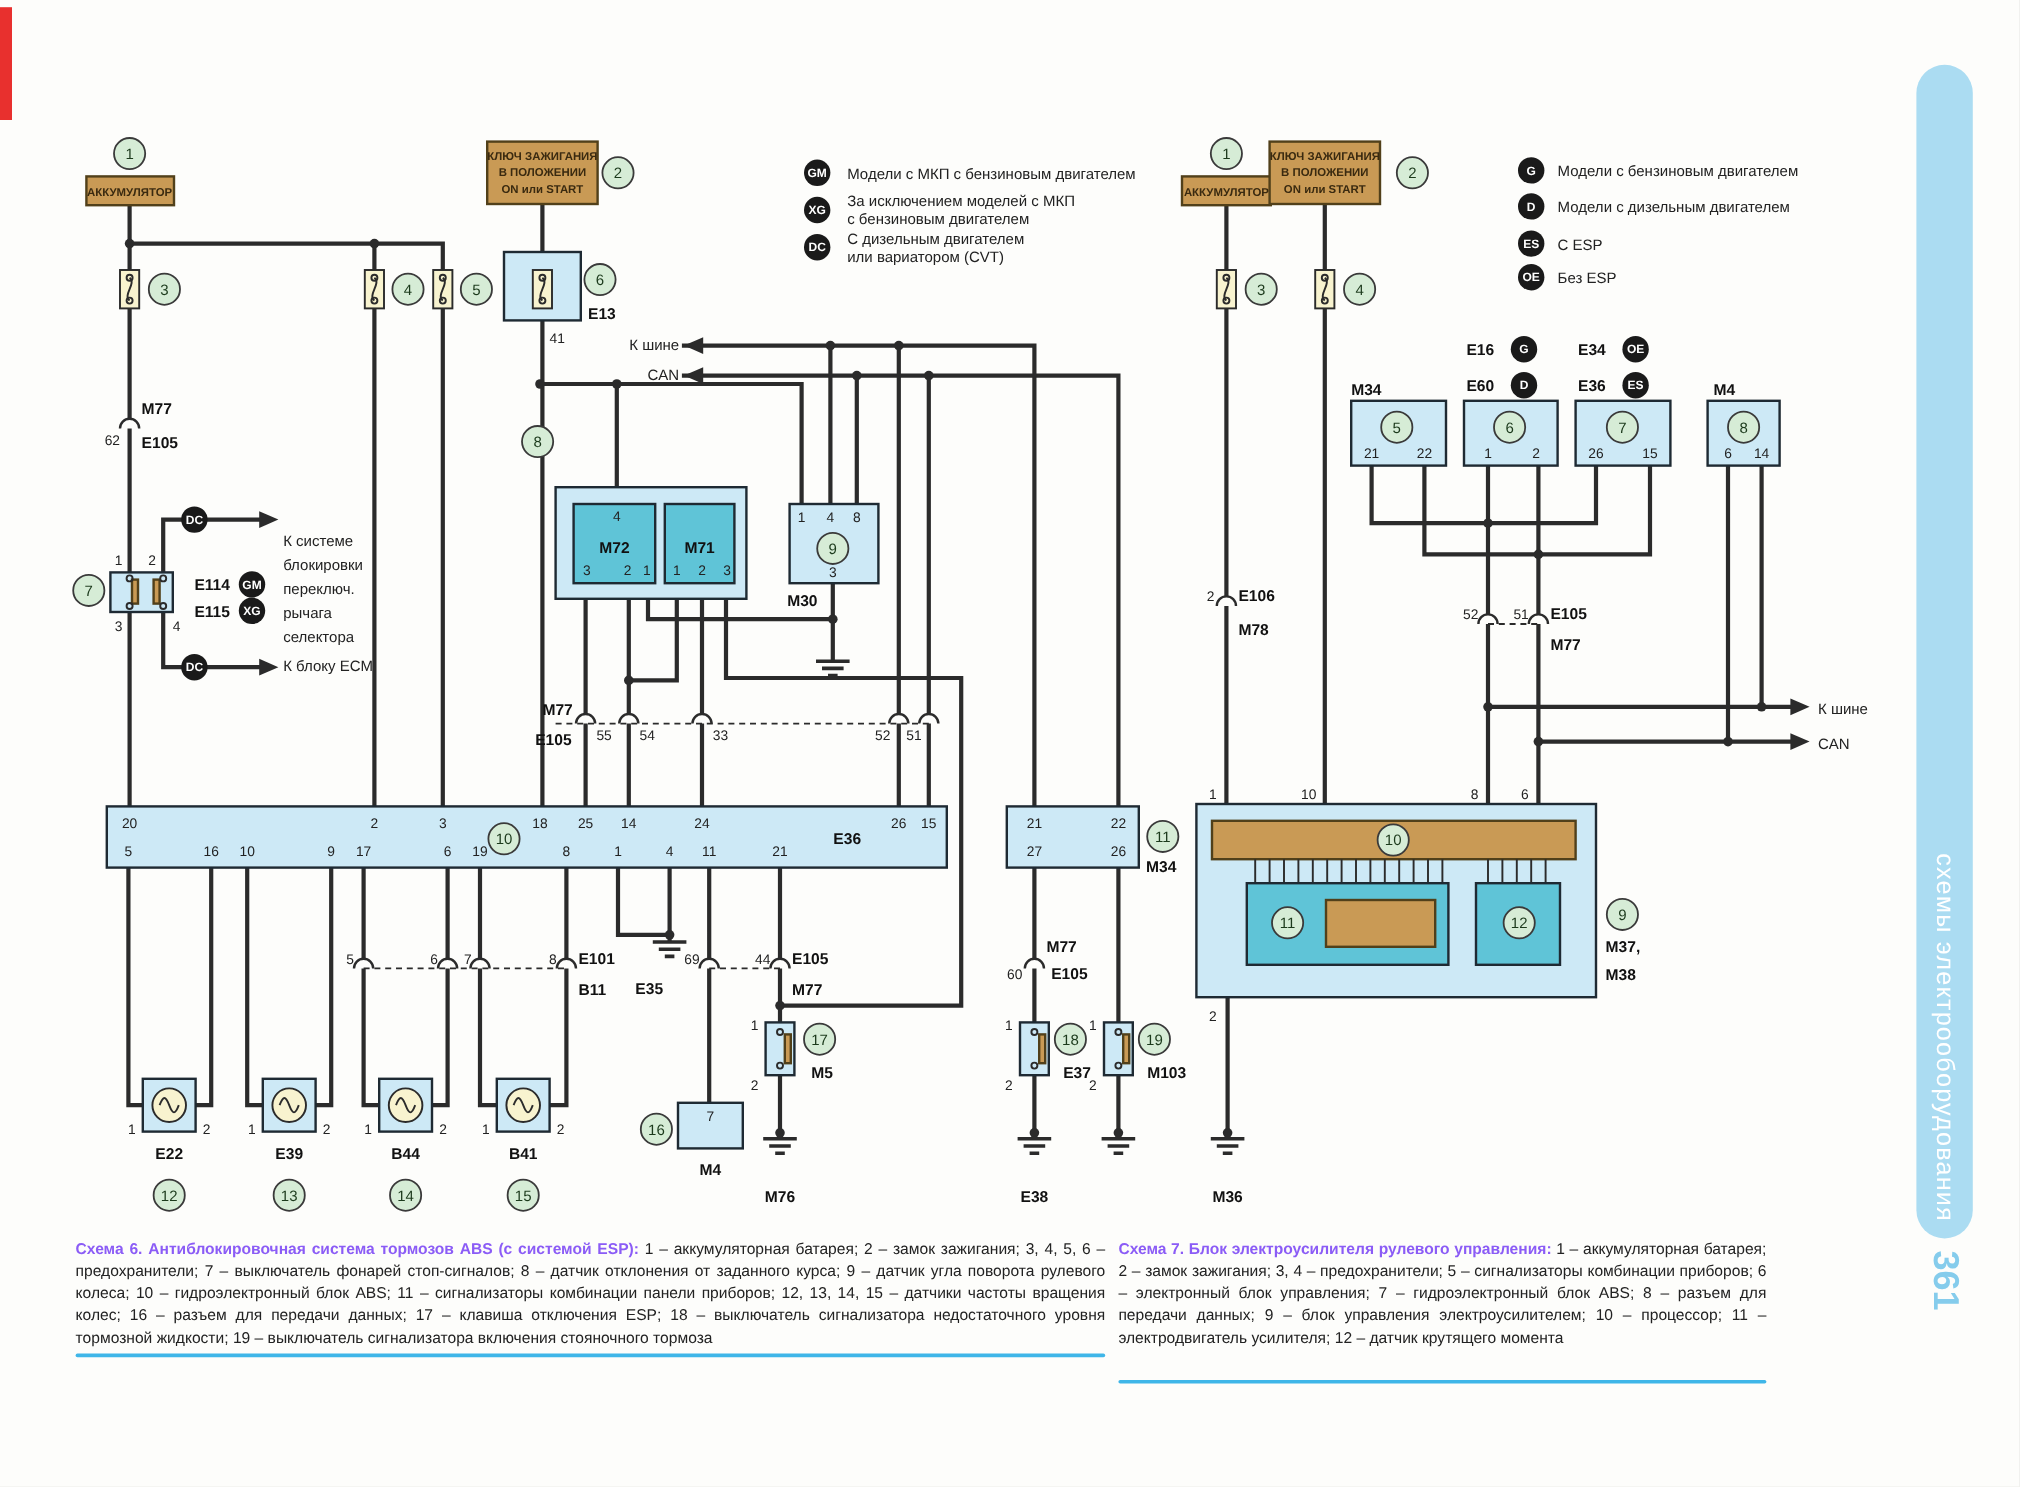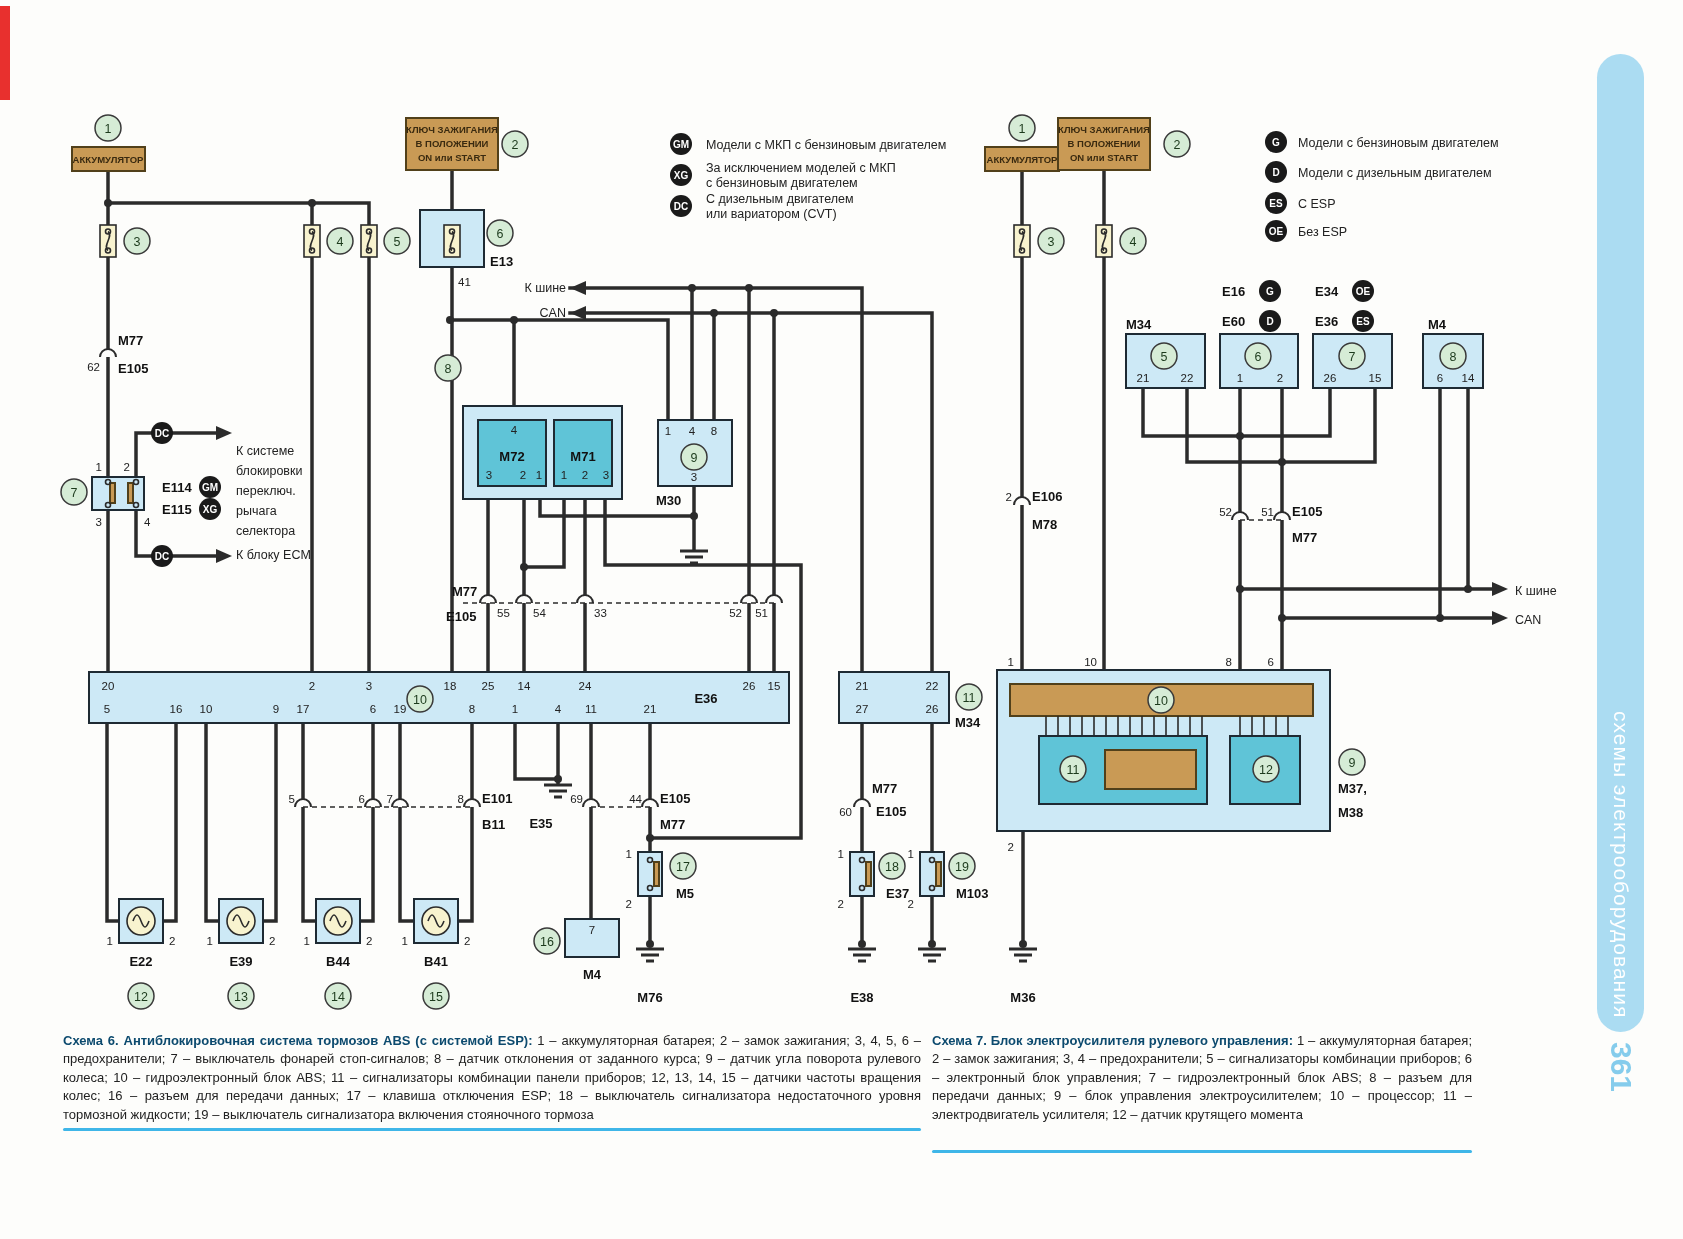--- a/index.html
+++ b/index.html
@@ -2,21 +2,21 @@
 <html><head>
 <meta charset="utf-8">
 <style>
   html,body{margin:0;padding:0;background:#e8e8e4;font-family:"Liberation Sans",sans-serif;}
   .page{position:relative;width:1683px;height:1239px;background:#fdfdfb;overflow:hidden;}
   .red-strip{position:absolute;left:0;top:6px;width:10px;height:94px;background:#e8302e;}
   .sidebar-bar{position:absolute;left:1597px;top:54px;width:47px;height:978px;background:#abdcf2;border-radius:24px;}
   .sidebar-text{position:absolute;left:50%;transform:translateX(-50%);bottom:14px;writing-mode:vertical-rl;color:#ffffff;font-size:21px;letter-spacing:1px;white-space:nowrap;}
   .page-num{position:absolute;left:1604px;top:1042px;writing-mode:vertical-rl;color:#85ccec;font-size:30px;font-weight:bold;}
   .caption{position:absolute;font-size:13px;line-height:1.42;color:#222;text-align:justify;}
-  .caption b{color:#0c4a6e;}
+  .caption b{color:#8b5cf6;}
   .rule{position:absolute;height:3px;background:#3fb6e8;border-radius:2px;}
   svg{position:absolute;left:0;top:0;}
   svg text{fill:#222;}
   .t-pin{font-size:11.5px;}
   .t-name{font-size:13px;font-weight:bold;fill:#111;}
   .t-txt{font-size:12.5px;}
   .t-box{font-size:9.5px;font-weight:bold;fill:#3a2a10;}
   .t-co{font-size:12.5px;fill:#1c3a1c;}
   .t-tag{font-size:10px;font-weight:bold;fill:#fff;}
   .wire{stroke:#2b2b2b;stroke-width:3.5;fill:none;stroke-linecap:square;}

